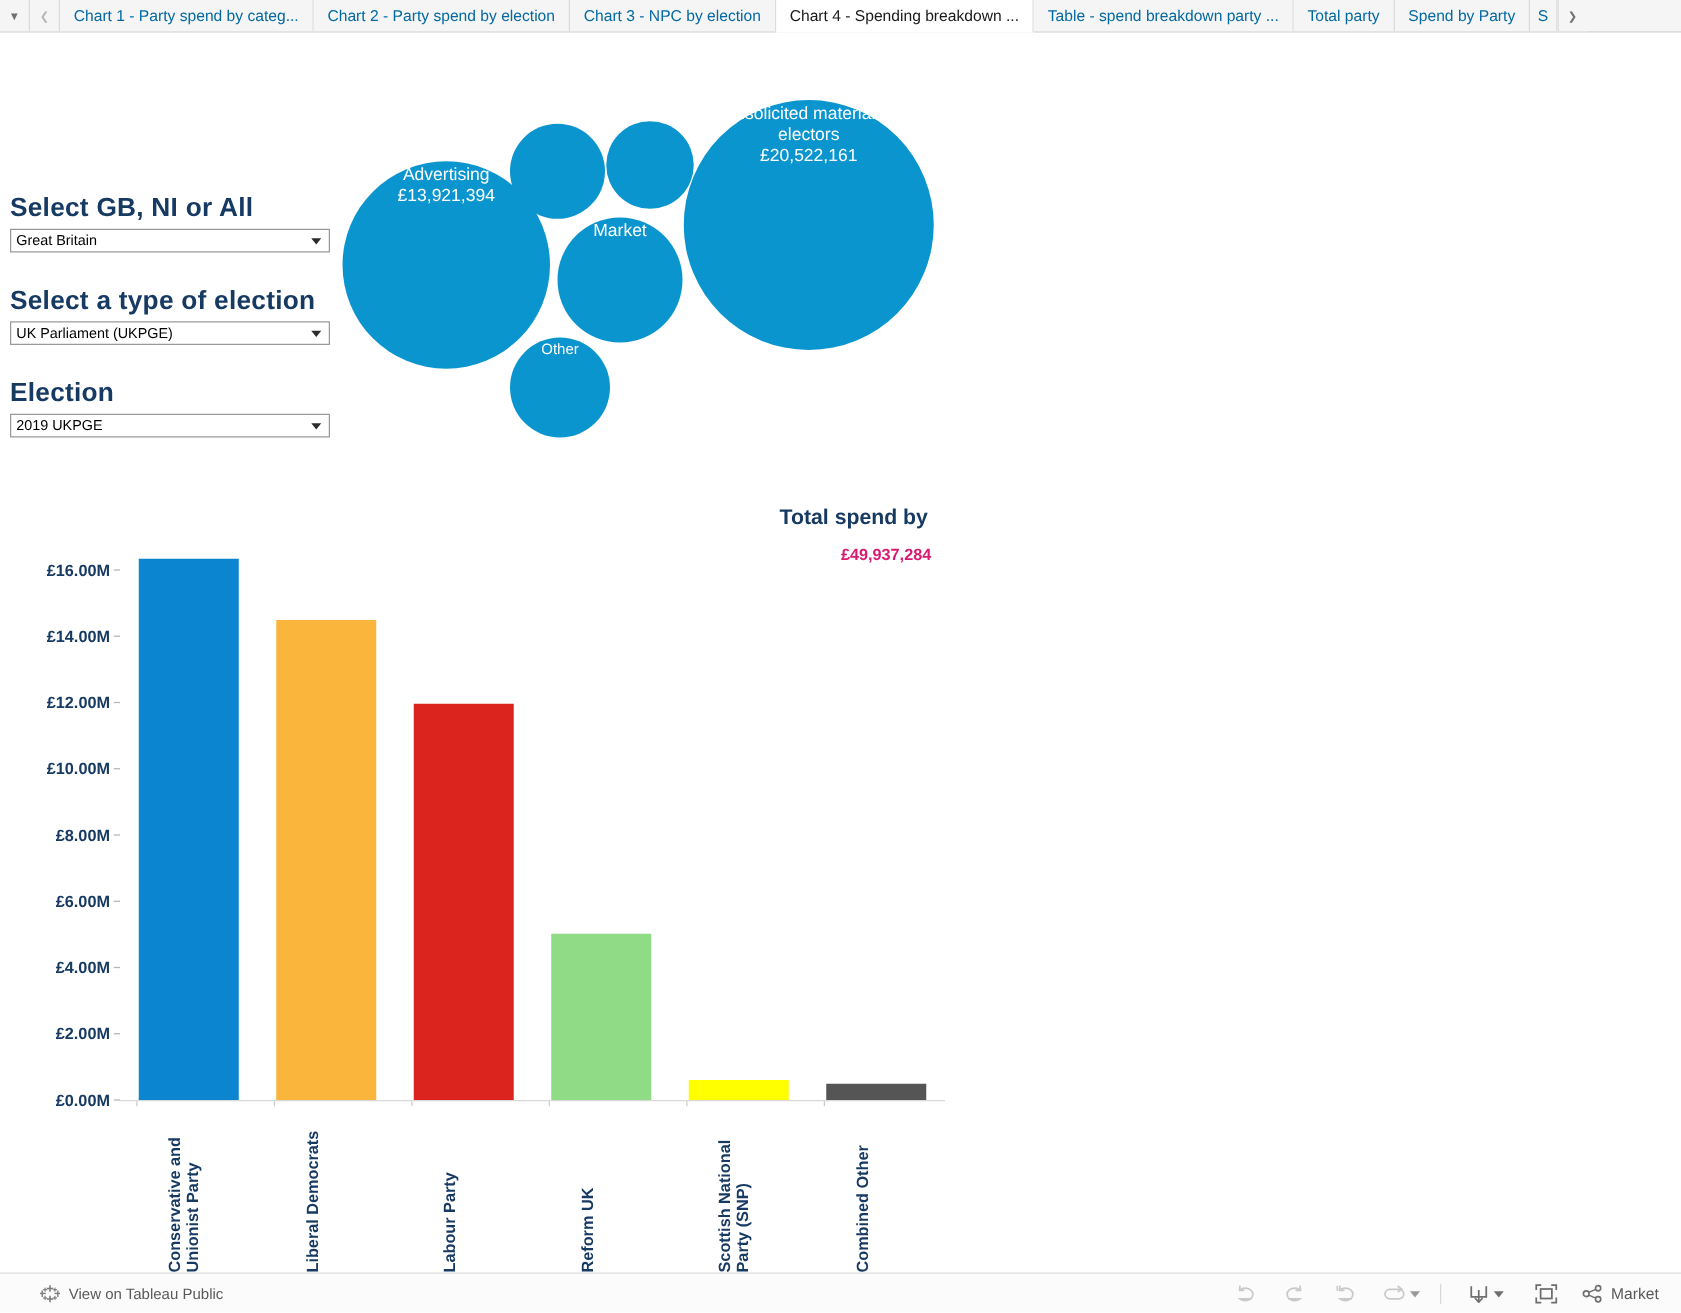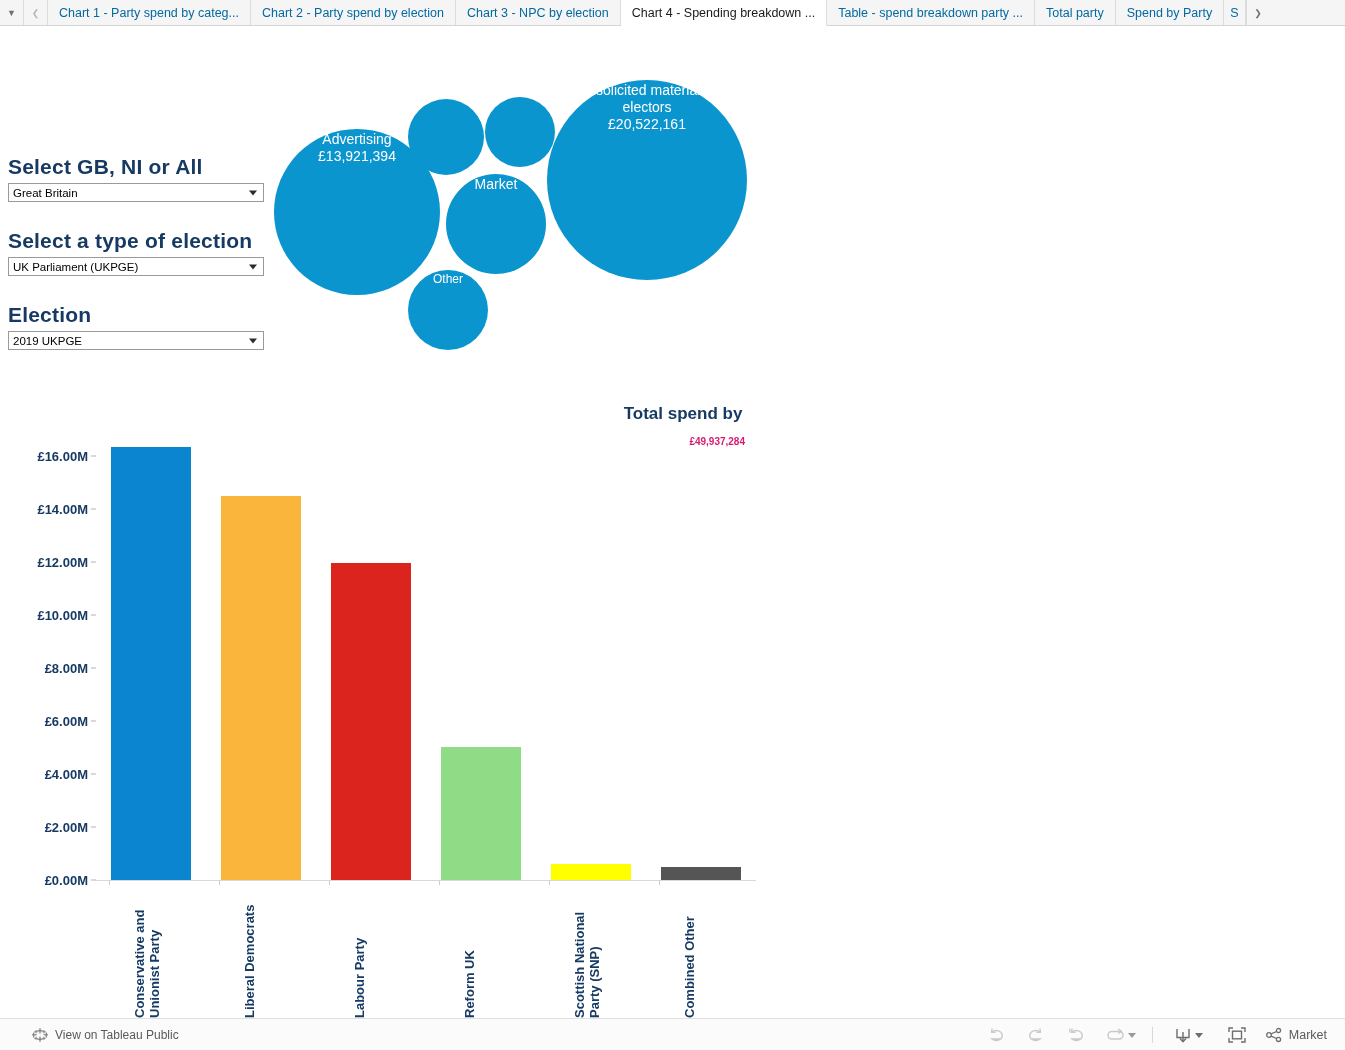--- a/index.html
+++ b/index.html
@@ -88,21 +88,21 @@
     padding: 2px;
   }
 
   
   #kpi-block { position: absolute; left: 540px; top: 404px; width: 320px; }
   #kpi-title {
     color: #173a63; font-weight: bold; font-size: 17px;
     text-align: center; width: 230px; margin-left: 28px;
   }
   #kpi-value {
-    color: #d81b72; font-weight: bold; font-size: 10px;
+    color: #d81b72; font-weight: bold; font-size: 13px;
     text-align: right; width: 205px; margin-top: 12px; margin-left: 0;
   }
 
   
   #bar-chart { position: absolute; left: 0; top: 420px; width: 780px; height: 600px; }
   #y-axis {
     position: absolute; left: 0; top: 0; width: 96px; height: 466px;
   }
   .y-tick {
     position: absolute; right: 8px;

